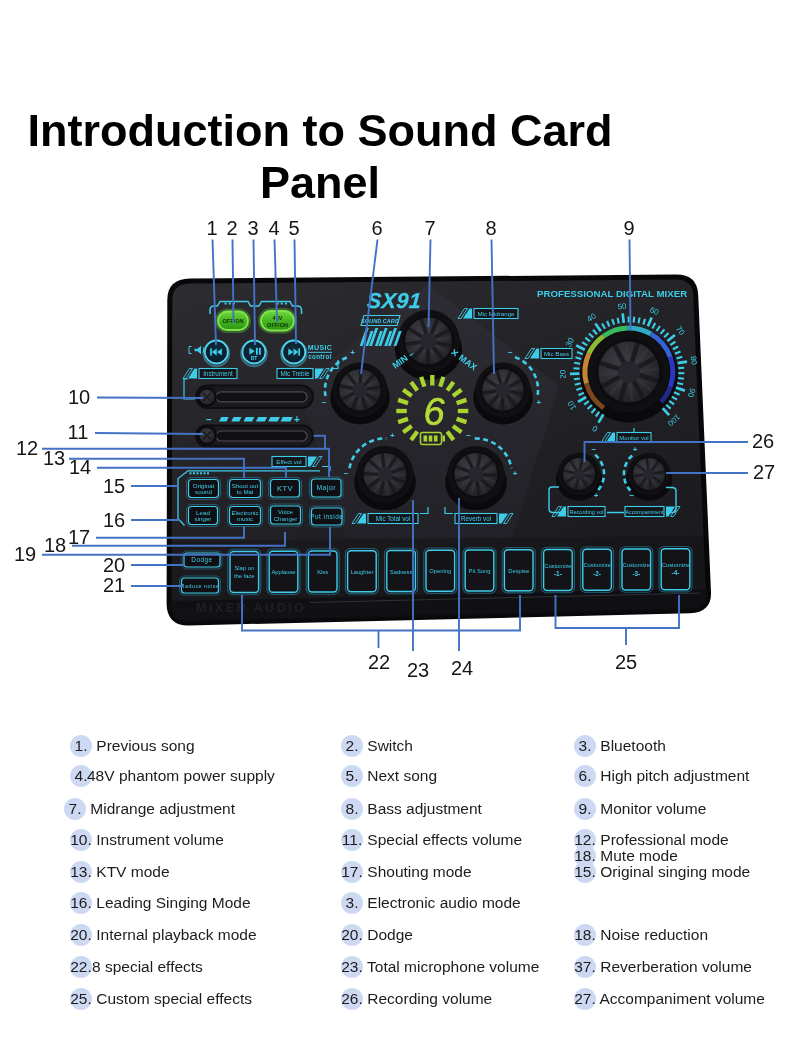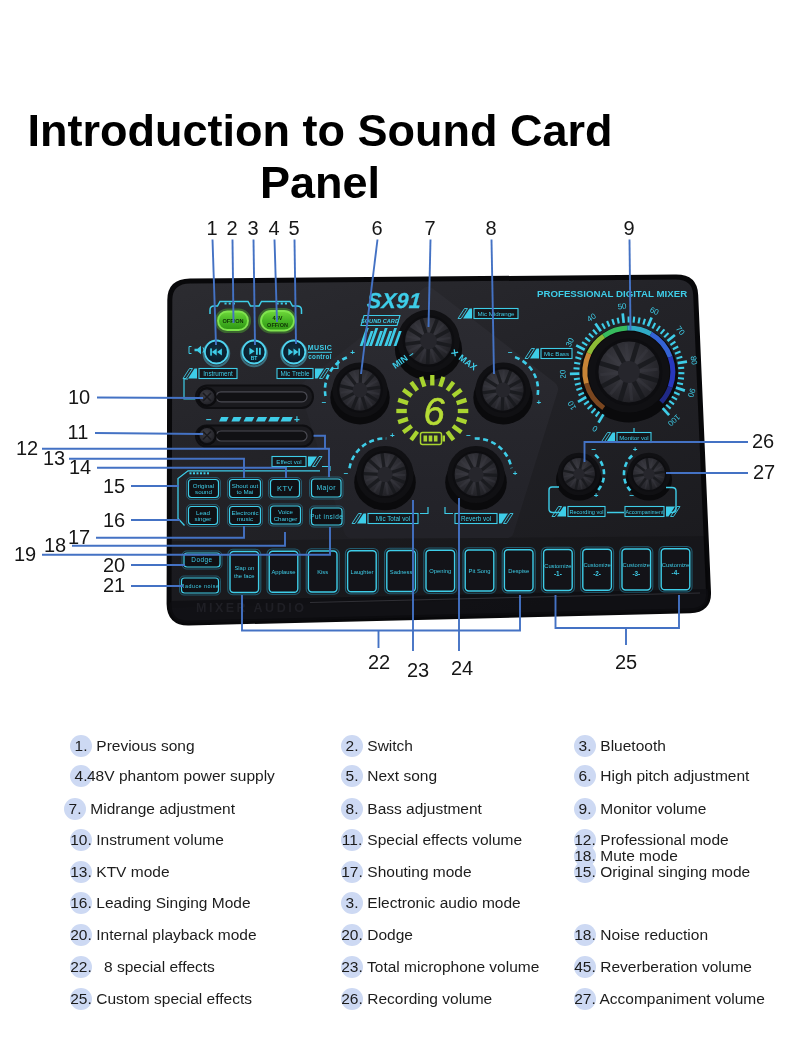--- a/index.html
+++ b/index.html
@@ -617,17 +617,17 @@
 <div class="li" style="left:574px;top:829px"><span class="n">12.</span> Professional mode</div>
 <div class="li" style="left:70px;top:860.5px"><span class="n">13.</span> KTV mode</div>
 <div class="li" style="left:341px;top:860.5px"><span class="n">17.</span> Shouting mode</div>
 <div class="li" style="left:574px;top:860.5px"><span class="n">15.</span> Original singing mode</div>
 <div class="li" style="left:70px;top:892px"><span class="n">16.</span> Leading Singing Mode</div>
 <div class="li" style="left:341px;top:892px"><span class="n">3.</span> Electronic audio mode</div>
 <div class="li" style="left:574px;top:845px"><span class="n">18.</span> Mute mode</div>
 <div class="li" style="left:70px;top:924px"><span class="n">20.</span> Internal playback mode</div>
 <div class="li" style="left:341px;top:924px"><span class="n">20.</span> Dodge</div>
 <div class="li" style="left:574px;top:924px"><span class="n">18.</span> Noise reduction</div>
-<div class="li" style="left:70px;top:955.5px"><span class="n" style="margin-right:12px">22.</span>8 special effects</div>
+<div class="li" style="left:70px;top:955.5px"><span class="n" style="margin-right:0px">22.</span>8 special effects</div>
 <div class="li" style="left:341px;top:955.5px"><span class="n">23.</span> Total microphone volume</div>
-<div class="li" style="left:574px;top:955.5px"><span class="n">45.</span> Reverberation volume</div>
+<div class="li" style="left:574px;top:955.5px"><span class="n">37.</span> Reverberation volume</div>
 <div class="li" style="left:70px;top:988px"><span class="n">25.</span> Custom special effects</div>
 <div class="li" style="left:341px;top:988px"><span class="n">26.</span> Recording volume</div>
 <div class="li" style="left:574px;top:988px"><span class="n">27.</span> Accompaniment volume</div>
 </body></html>

